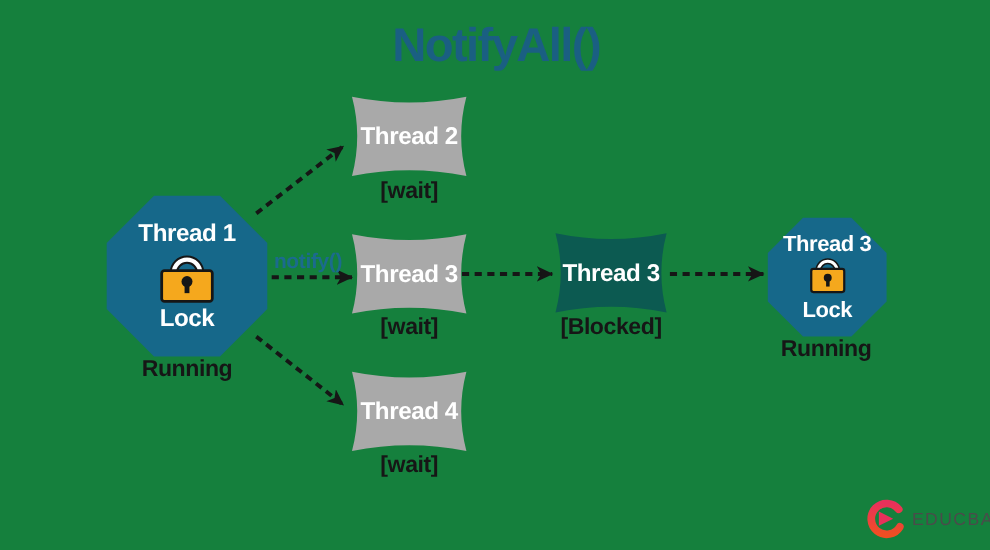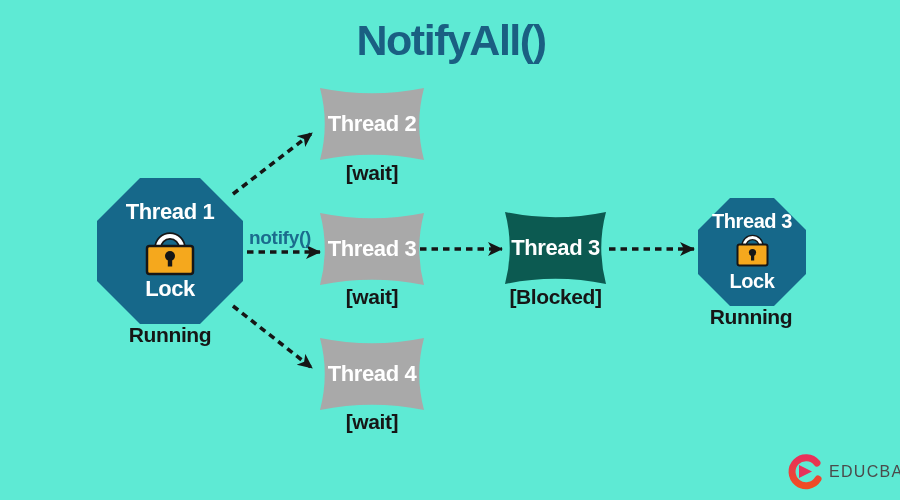--- a/index.html
+++ b/index.html
@@ -1,20 +1,20 @@
 <!DOCTYPE html>
 <html><head>
 <meta charset="utf-8">
 <style>
   html, body { margin: 0; padding: 0; background: #ffffff; }
   .canvas {
     position: relative;
     width: 900px;
     height: 500px;
-    background: #5eead4;
+    background: #15803d;
     font-family: "Liberation Sans", sans-serif;
     overflow: hidden;
   }
   svg text {
     font-family: "Liberation Sans", sans-serif;
   }
   .title-text {
     font-size: 43px;
     font-weight: bold;
     letter-spacing: -1.5px;

